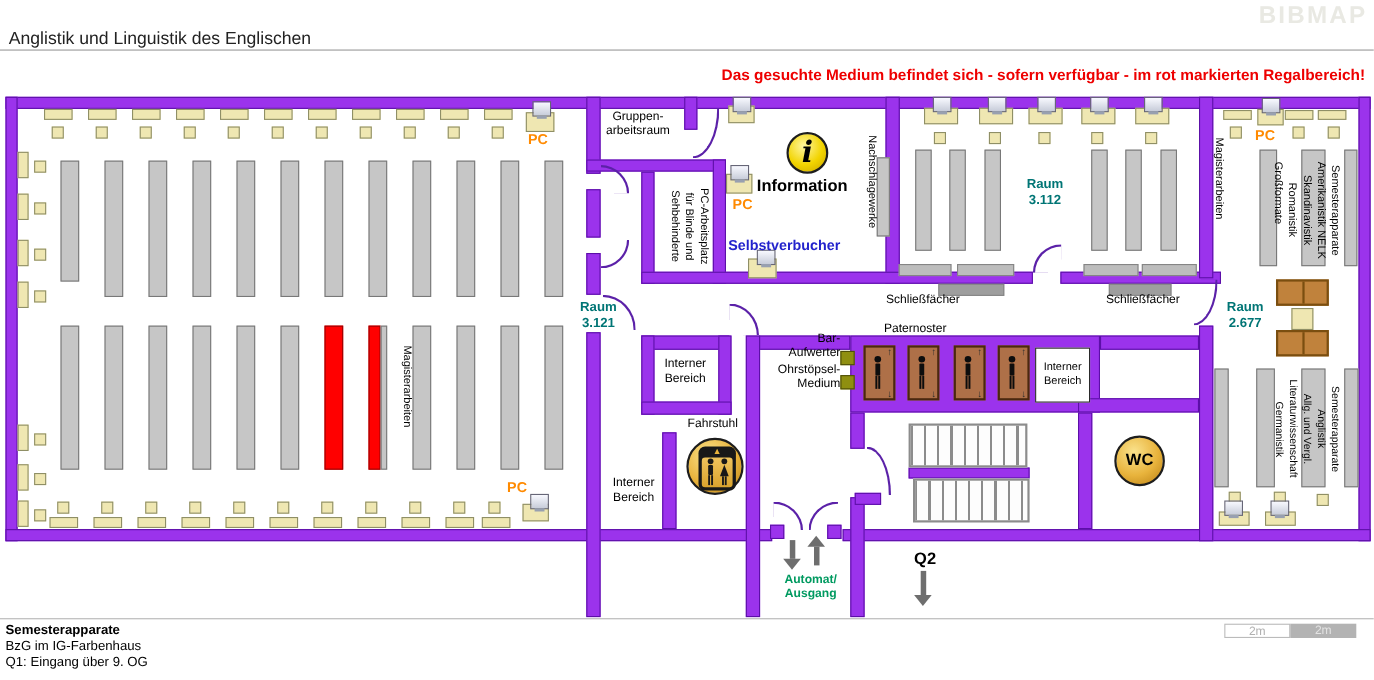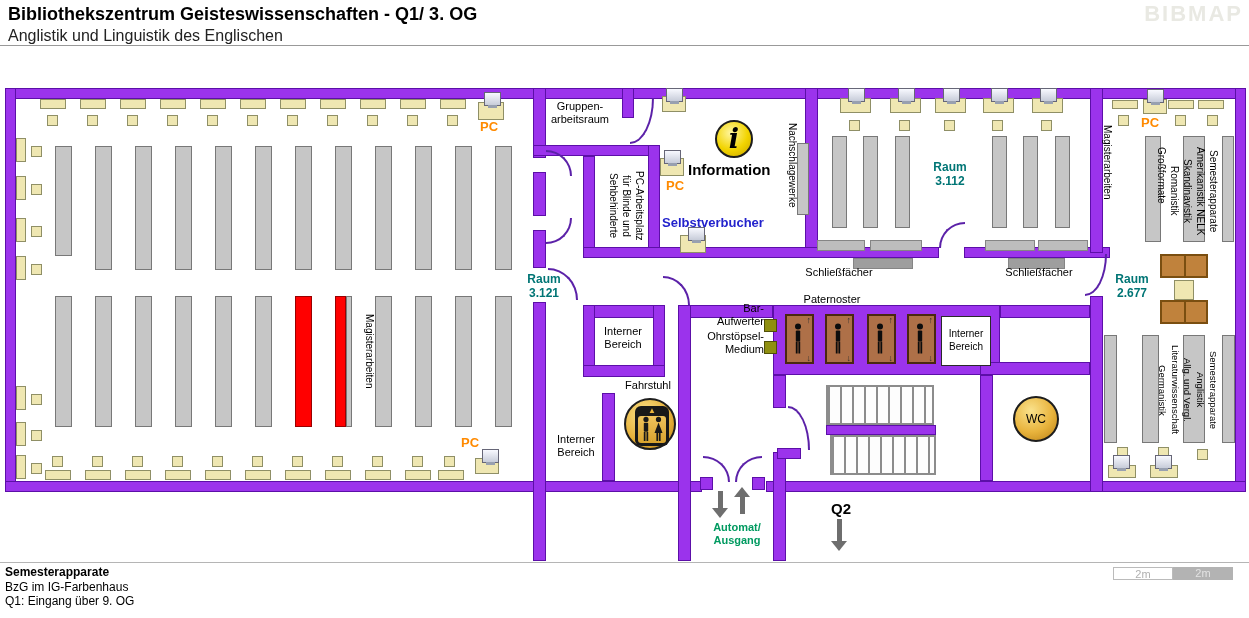--- a/index.html
+++ b/index.html
@@ -30,21 +30,21 @@
   .tiny{font-size:10px;line-height:1.3;}
   
   .gold{position:absolute;border-radius:50%;border:2px solid #1d1d1d;z-index:30;box-sizing:border-box;
         background:radial-gradient(circle at 38% 30%,#FAE28C 0%,#E8B33C 55%,#B97F14 100%);}
   .info-circle{position:absolute;border-radius:50%;border:2px solid #1d1d1d;z-index:30;box-sizing:border-box;
         background:radial-gradient(circle at 40% 32%,#FFF6A0 0%,#F2D400 55%,#C8A400 100%);}
   .info-i{font-family:"DejaVu Serif",serif;font-weight:bold;font-style:italic;font-size:27px;display:block;text-align:center;line-height:34px;color:#000;}
   .elev{position:absolute;left:9px;top:6px;width:34px;height:40px;background:#181818;border-radius:6px;}
   .elev-arrow{color:#E8B33C;font-size:8px;text-align:center;line-height:10px;}
   .elev-body{position:absolute;left:3px;top:10px;right:3px;bottom:3px;background:linear-gradient(#EFC35C,#D9A32E);border-radius:3px;display:flex;justify-content:center;gap:2px;}
-  .wc-text{font-weight:normal;font-size:12px;display:block;text-align:center;line-height:42px;color:#000;}
+  .wc-text{font-weight:bold;font-size:15px;display:block;text-align:center;line-height:42px;color:#000;}
   .pcar{position:absolute;background:#AE7048;border:2px solid #4A2810;box-sizing:border-box;z-index:12;}
   .pcar svg{position:absolute;left:5px;top:7px;}
   .car-up{position:absolute;right:1px;top:-1px;font-size:9px;color:#2e2e2e;}
   .car-dn{position:absolute;right:1px;bottom:-1px;font-size:9px;color:#2e2e2e;}
   .sofa{position:absolute;background:#C0823C;border:2px solid #7A4E10;box-sizing:border-box;z-index:10;}
   .sofa:after{content:"";position:absolute;left:50%;top:0;bottom:0;width:2px;background:#7A4E10;}
   .olive{position:absolute;background:#8F8F10;border:1px solid #4f4f08;box-sizing:border-box;z-index:12;}
   .arr{position:absolute;z-index:25;}
   .arr .stem{width:5px;background:#6E6E6E;margin:0 auto;}
   .head{width:0;height:0;margin:0 auto;}
@@ -52,24 +52,24 @@
   .head.up{border-left:8px solid transparent;border-right:8px solid transparent;border-bottom:10px solid #6E6E6E;}
   .ibox{position:absolute;background:#fff;border:1px solid #2a2a2a;box-sizing:border-box;z-index:12;}
   .divider{position:absolute;left:0;width:1249px;height:1px;z-index:2;}
   .scale-seg{position:absolute;height:13px;box-sizing:border-box;font-size:11px;text-align:center;line-height:13px;z-index:30;}
 </style>
 </head>
 <body>
 
 <div id="page">
 
-  <div class="lab" style="left:8px;top:4px;font-size:18px;font-weight:bold;">Bibliothekszentrum Geisteswissenschaften - Q1/ 3. OG</div>
   <div class="lab" style="left:8px;top:27px;font-size:16px;color:#222;">Anglistik und Linguistik des Englischen</div>
   <div class="lab" style="right:6px;left:auto;top:1px;font-size:22px;font-weight:bold;letter-spacing:2px;color:#E9E9E3;">BIBMAP</div>
   <div class="divider" style="top:45px;background:#999;"></div>
+  <div class="lab" style="right:8px;left:auto;top:60px;font-size:14px;font-weight:bold;color:#EE0000;">Das gesuchte Medium befindet sich - sofern verfügbar -  im rot markierten Regalbereich!</div>
 
   <div class="lab small c" style="left:536px;top:100px;width:88px;">
     <div>Gruppen-</div>
     <div>arbeitsraum</div>
   </div>
   <div class="lab vt tiny c" style="left:600px;top:157px;width:46px;height:98px;">
     <div>PC-Arbeitsplatz</div>
     <div>für Blinde und</div>
     <div>Sehbehinderte</div>
   </div>

